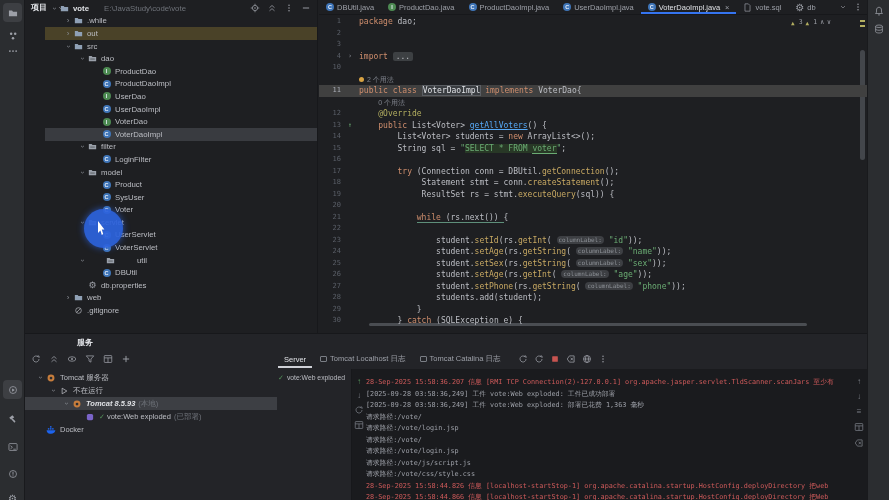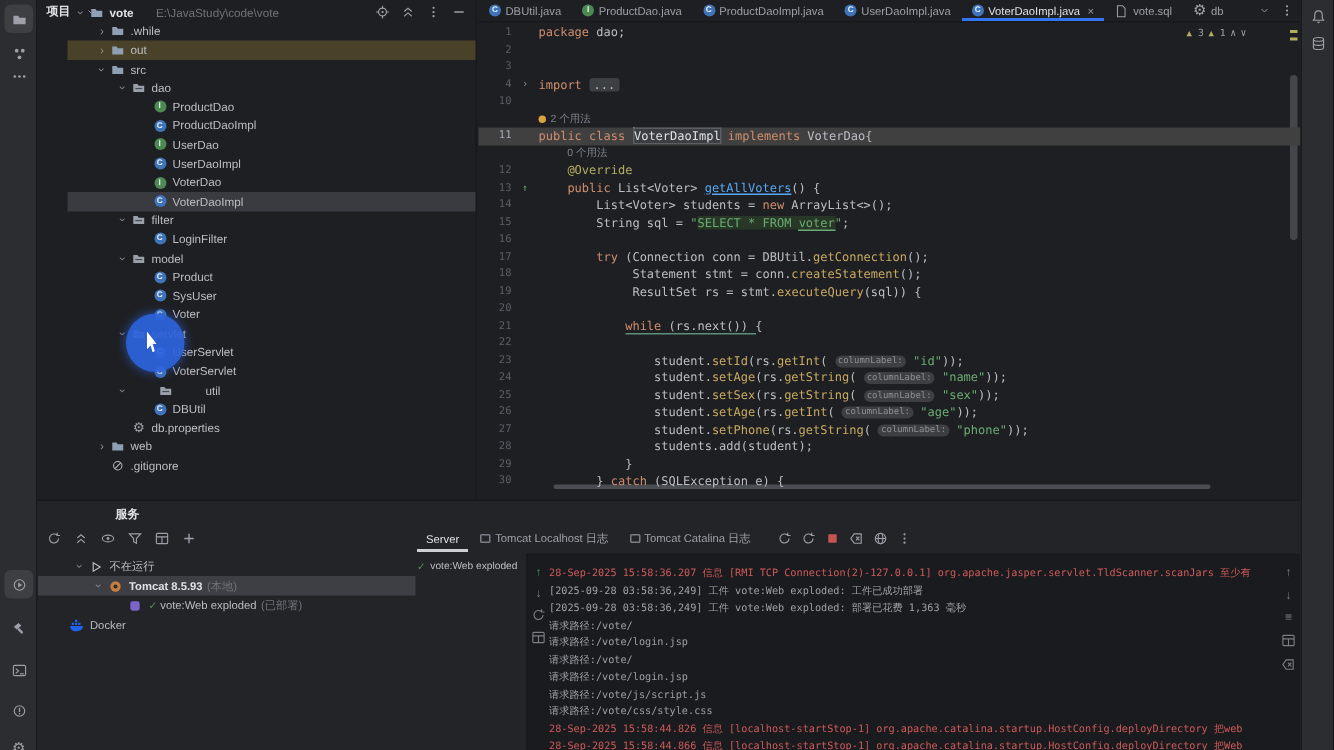--- a/index.html
+++ b/index.html
@@ -82,21 +82,21 @@
   .stab .mini{width:7px;height:6px;border:1px solid #7a7e85;border-radius:1px;flex:none;}
   .svc-actions{display:flex;align-items:center;gap:6px;margin-left:10px;color:#9da0a8;}
   .stree{position:absolute;left:0;top:37px;width:252px;}
   .srow{position:relative;display:flex;align-items:center;height:13px;font-size:7.5px;color:#bcbec4;white-space:nowrap;}
   .srow .arr{width:10px;color:#868a91;font-size:8px;display:inline-flex;justify-content:center;flex:none;}
   .srow .arr.open{transform:rotate(90deg);}
   .srow .tic{width:12px;display:inline-flex;justify-content:center;flex:none;margin-right:3px;}
   .srow .sfx{color:#6f737a;margin-left:3px;}
   .srow.selected{background:#3d3f44;}
   .srow .chk{color:#549159;margin-right:2px;font-size:7px;}
-  .srow .lbl.b{font-weight:bold;color:#dfe1e5;}
+  .srow .lbl.b{font-weight:bold;color:#dfe1e5;font-style:italic;}
   .deploy{position:absolute;left:253px;top:40px;width:72px;font-size:6.8px;color:#bcbec4;display:flex;align-items:flex-start;gap:3px;}
   .deploy .chk{color:#549159;font-size:7px;}
   .console{position:absolute;left:326px;top:35px;width:516px;height:132px;background:#1a1b1e;border-left:1px solid #17181b;}
   .conbody{position:absolute;left:14px;top:8px;right:16px;font-family:"DejaVu Sans Mono",monospace;font-size:6.8px;line-height:11.5px;white-space:nowrap;overflow:hidden;}
   .conline.red{color:#ce5a5a;}
   .conline.gray{color:#9da0a8;}
   .constrip-l{position:absolute;left:1px;top:8px;width:12px;display:flex;flex-direction:column;gap:5px;align-items:center;color:#7a7e85;font-size:7px;}
   .constrip-l .g{color:#549159;}
   .constrip-r{position:absolute;right:2px;top:8px;width:12px;display:flex;flex-direction:column;gap:6px;align-items:center;color:#7a7e85;font-size:7px;}
 
@@ -608,20 +608,30 @@
           <span>
             <svg viewBox="0 0 16 16" width="10" height="10">
               <circle cx="8" cy="3.5" r="1.2" fill="currentColor"></circle>
               <circle cx="8" cy="8" r="1.2" fill="currentColor"></circle>
               <circle cx="8" cy="12.5" r="1.2" fill="currentColor"></circle>
             </svg>
           </span>
         </div>
       </div>
     <div class="stree" id="stree">
+        <div class="srow" style="padding-left: 10px;">
+          <span class="arr open">›</span>
+          <span class="tic">
+            <svg viewBox="0 0 16 16" width="10" height="10">
+              <circle cx="8" cy="8" r="5.5" fill="#c77d3c"></circle>
+              <circle cx="8" cy="8" r="2.2" fill="#2b2d30"></circle>
+            </svg>
+          </span>
+          <span class="lbl">Tomcat 服务器</span>
+        </div>
         <div class="srow" style="padding-left: 23px;">
           <span class="arr open">›</span>
           <span class="tic">
             <svg viewBox="0 0 16 16" width="10" height="10">
               <path d="M5 3.5l7.5 4.5L5 12.5z" fill="none" stroke="currentColor" stroke-width="1.2"></path>
             </svg>
           </span>
           <span class="lbl">不在运行</span>
         </div>
         <div class="srow selected" style="padding-left: 36px;">

